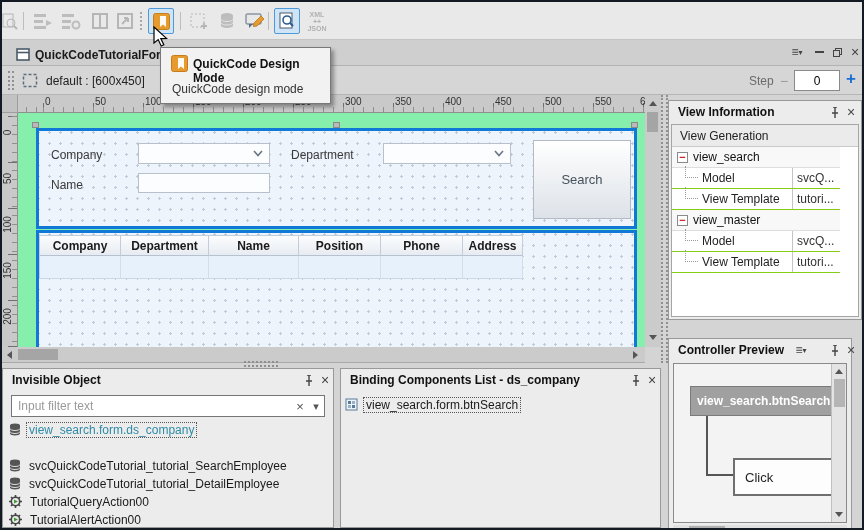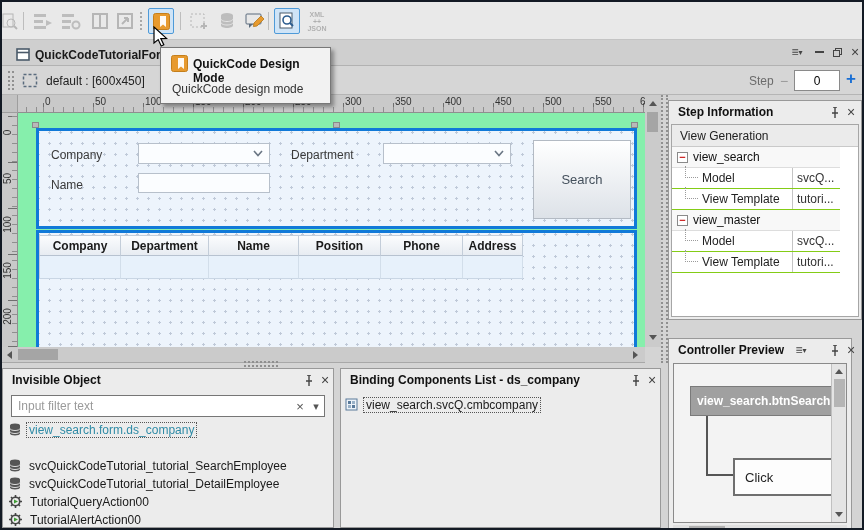--- a/index.html
+++ b/index.html
@@ -437,27 +437,27 @@
         </div>
     </div>
     <div class="obj-item selected" style="top:27px; left:4px">
       <svg class="ico" width="13" height="13" viewBox="0 0 13 13">
           <rect x="1" y="1" width="11" height="11" fill="#eef3f8" stroke="#5a7a9a"></rect>
           <rect x="3" y="3" width="3" height="3" fill="#5a7a9a"></rect>
           <rect x="7" y="3" width="3" height="3" fill="#9ab2c8"></rect>
           <rect x="3" y="7" width="3" height="3" fill="#9ab2c8"></rect>
           <rect x="7" y="7" width="3" height="3" fill="#5a7a9a"></rect>
         </svg>
-      <span class="lbl">view_search.svcQ.cmbcompany</span>
+      <span class="lbl">view_search.form.btnSearch</span>
     </div>
   </div>
 
   <div class="abs panel" style="left:668px; top:100px; width:194px; height:220px">
     <div class="panel-head">
-      <span class="panel-title">Step Information</span>
+      <span class="panel-title">View Information</span>
       <div class="phbtn" style="left:158px">
         <svg width="10" height="11" viewBox="0 0 10 11">
             <path d="M5 0 v6 M2 6 h6 M5 6 v5 M3 0 h4" stroke="#444" stroke-width="1.4" fill="none"></path>
           </svg>
       </div>
       <div class="phbtn" style="left:174px; font-size:14px">
           <span>×</span>
         </div>
     </div>
     <div class="vi-body">

